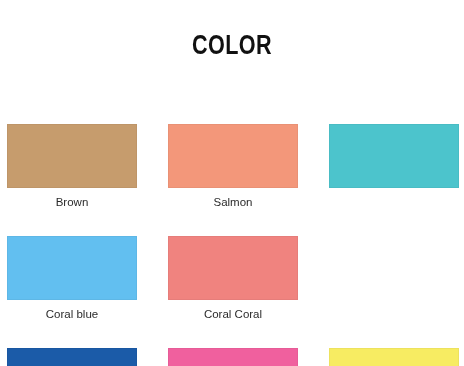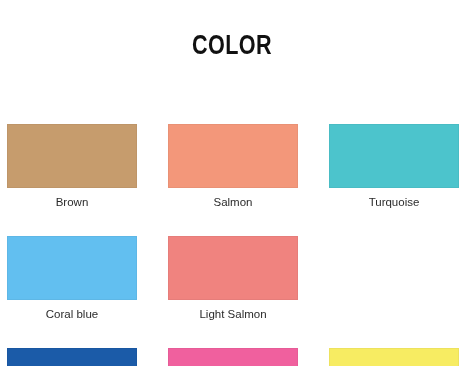--- a/index.html
+++ b/index.html
@@ -87,32 +87,31 @@
       <div class="swatch-cell">
         <div class="swatch-chip" style="background: rgb(198, 156, 109);"></div>
         <div class="swatch-label">Brown</div>
       </div>
       <div class="swatch-cell">
         <div class="swatch-chip" style="background: rgb(243, 151, 122);"></div>
         <div class="swatch-label">Salmon</div>
       </div>
       <div class="swatch-cell">
         <div class="swatch-chip" style="background: rgb(76, 196, 204);"></div>
-        <div class="swatch-label">Turquoise</div>
       </div>
     </div>
 
     <div class="swatch-row">
       <div class="swatch-cell">
         <div class="swatch-chip" style="background: rgb(98, 191, 240);"></div>
         <div class="swatch-label">Coral blue</div>
       </div>
       <div class="swatch-cell">
         <div class="swatch-chip" style="background: rgb(240, 131, 127);"></div>
-        <div class="swatch-label">Light Salmon</div>
+        <div class="swatch-label">Coral Coral</div>
       </div>
     </div>
 
     <div class="swatch-row">
       <div class="swatch-cell">
         <div class="swatch-chip" style="background: rgb(27, 91, 168);"></div>
 
       </div>
       <div class="swatch-cell">
         <div class="swatch-chip" style="background: rgb(240, 96, 158);"></div>

